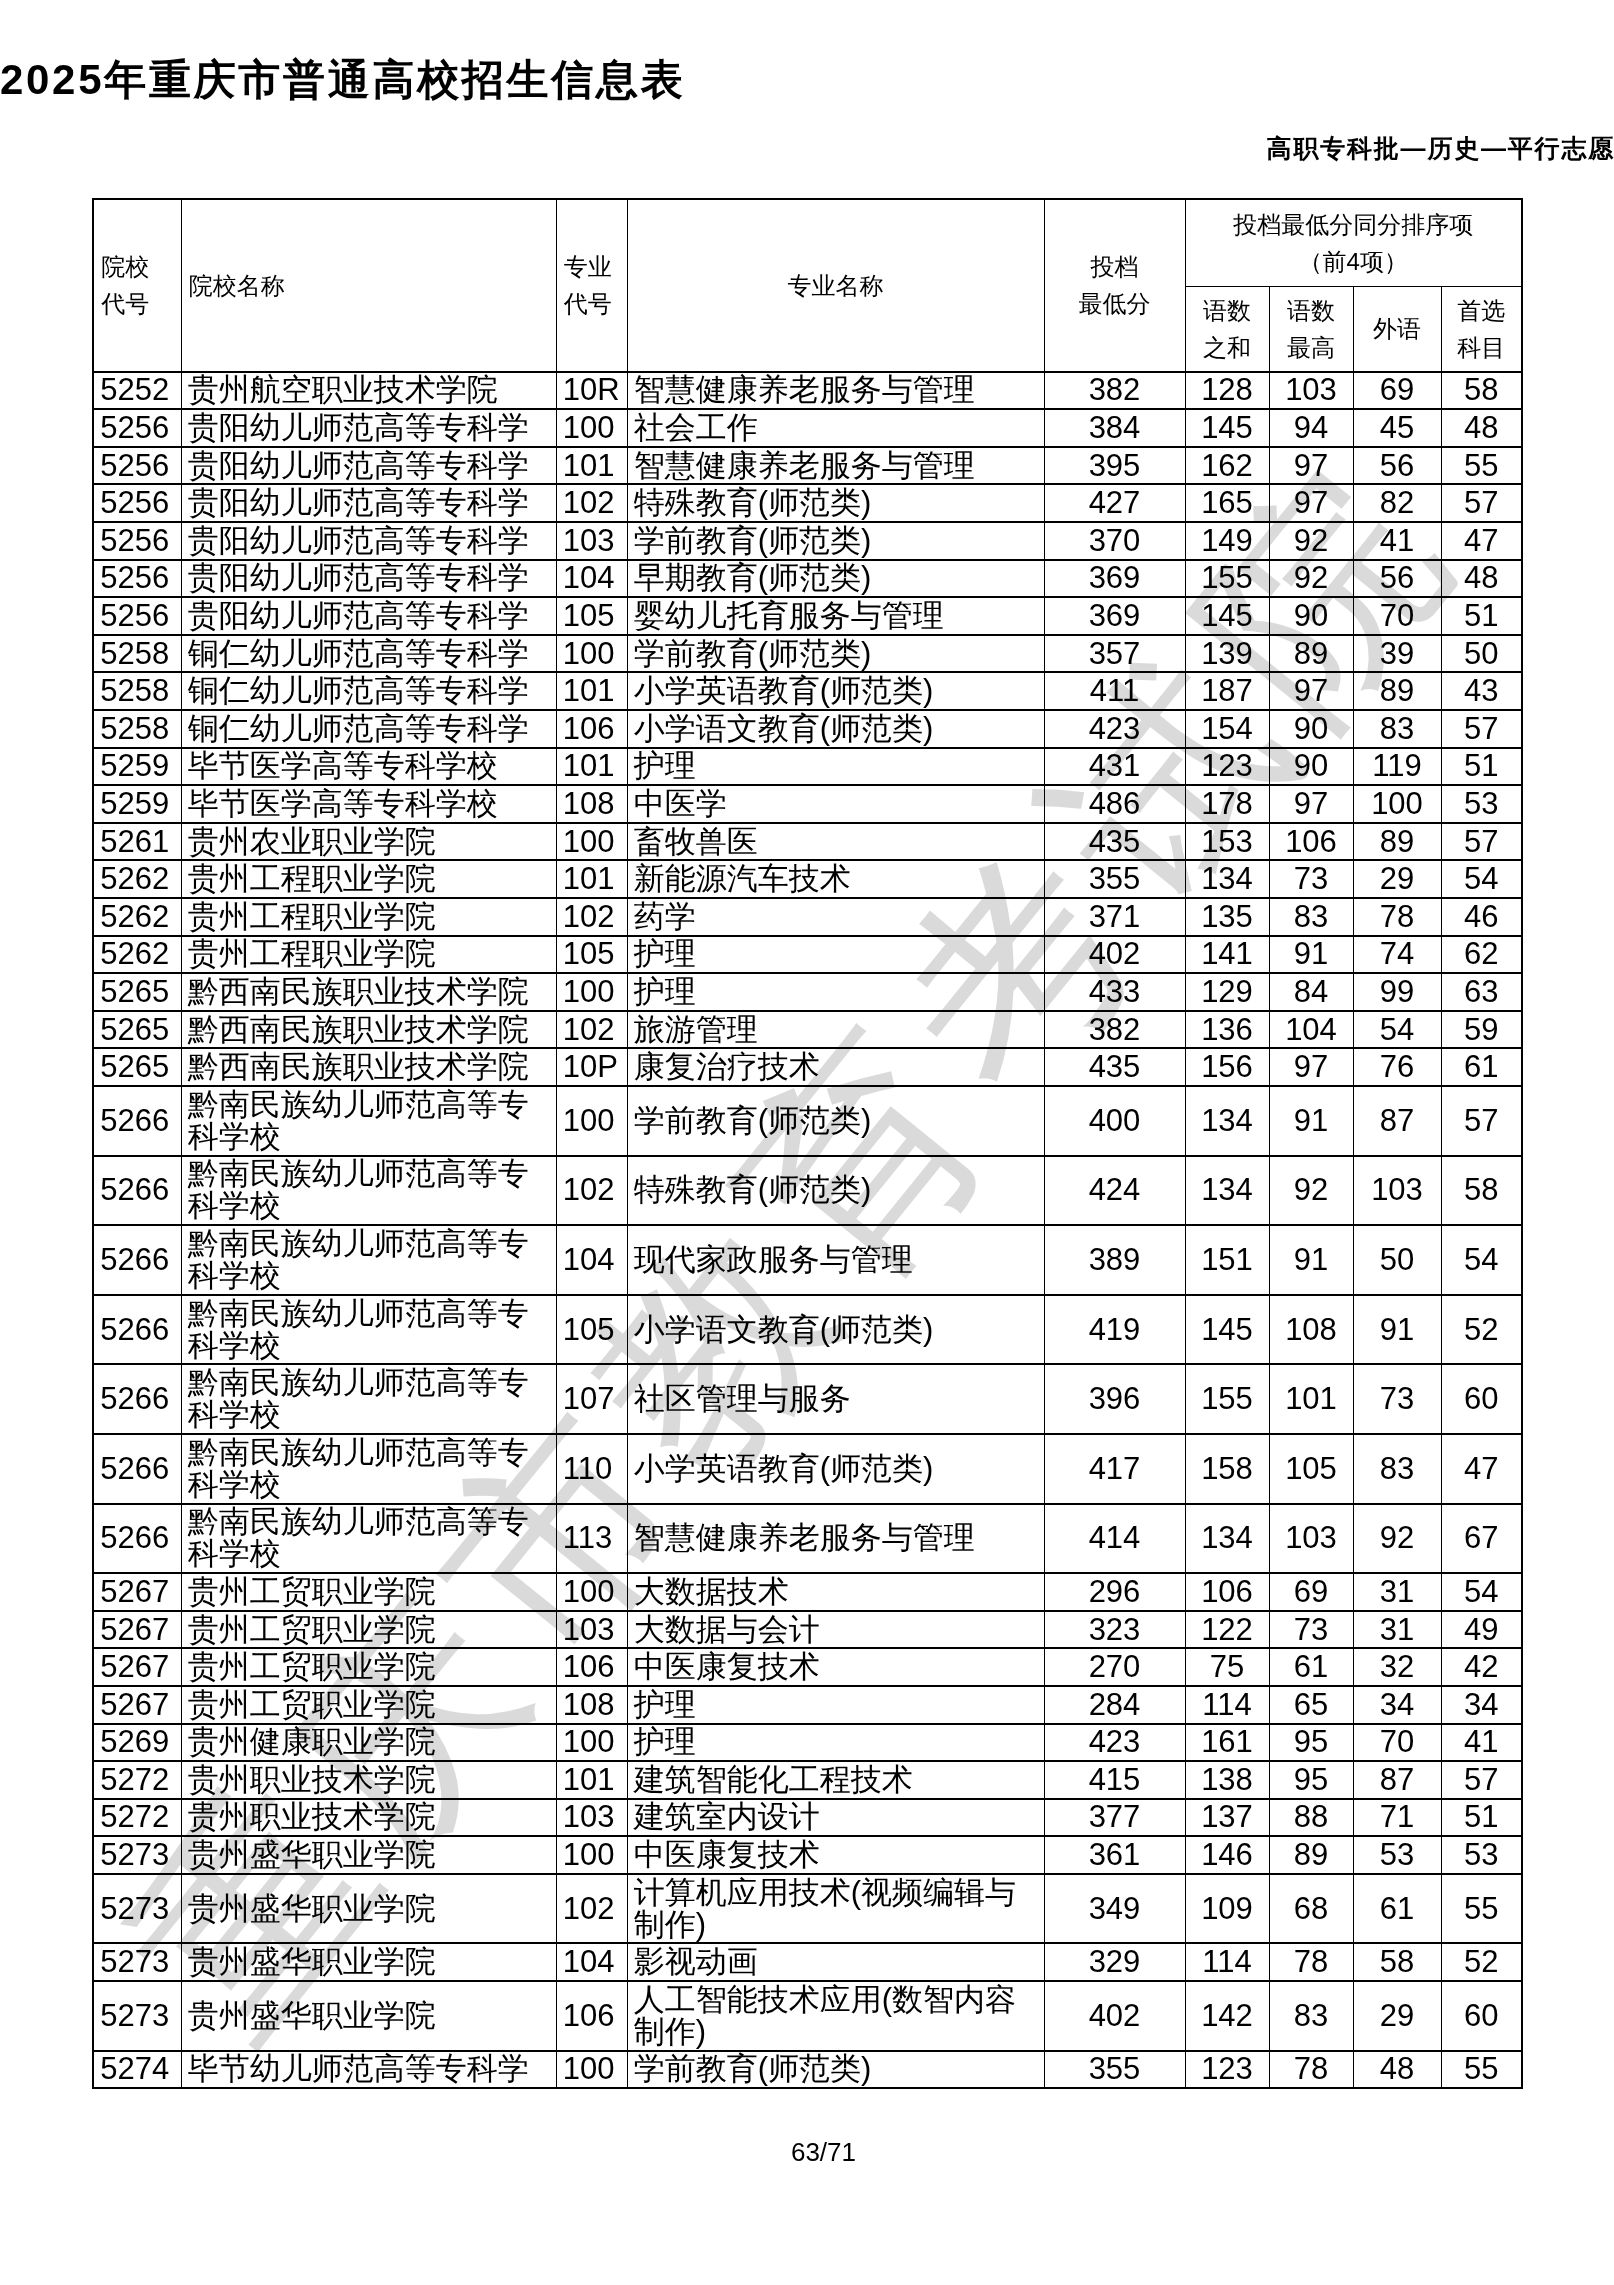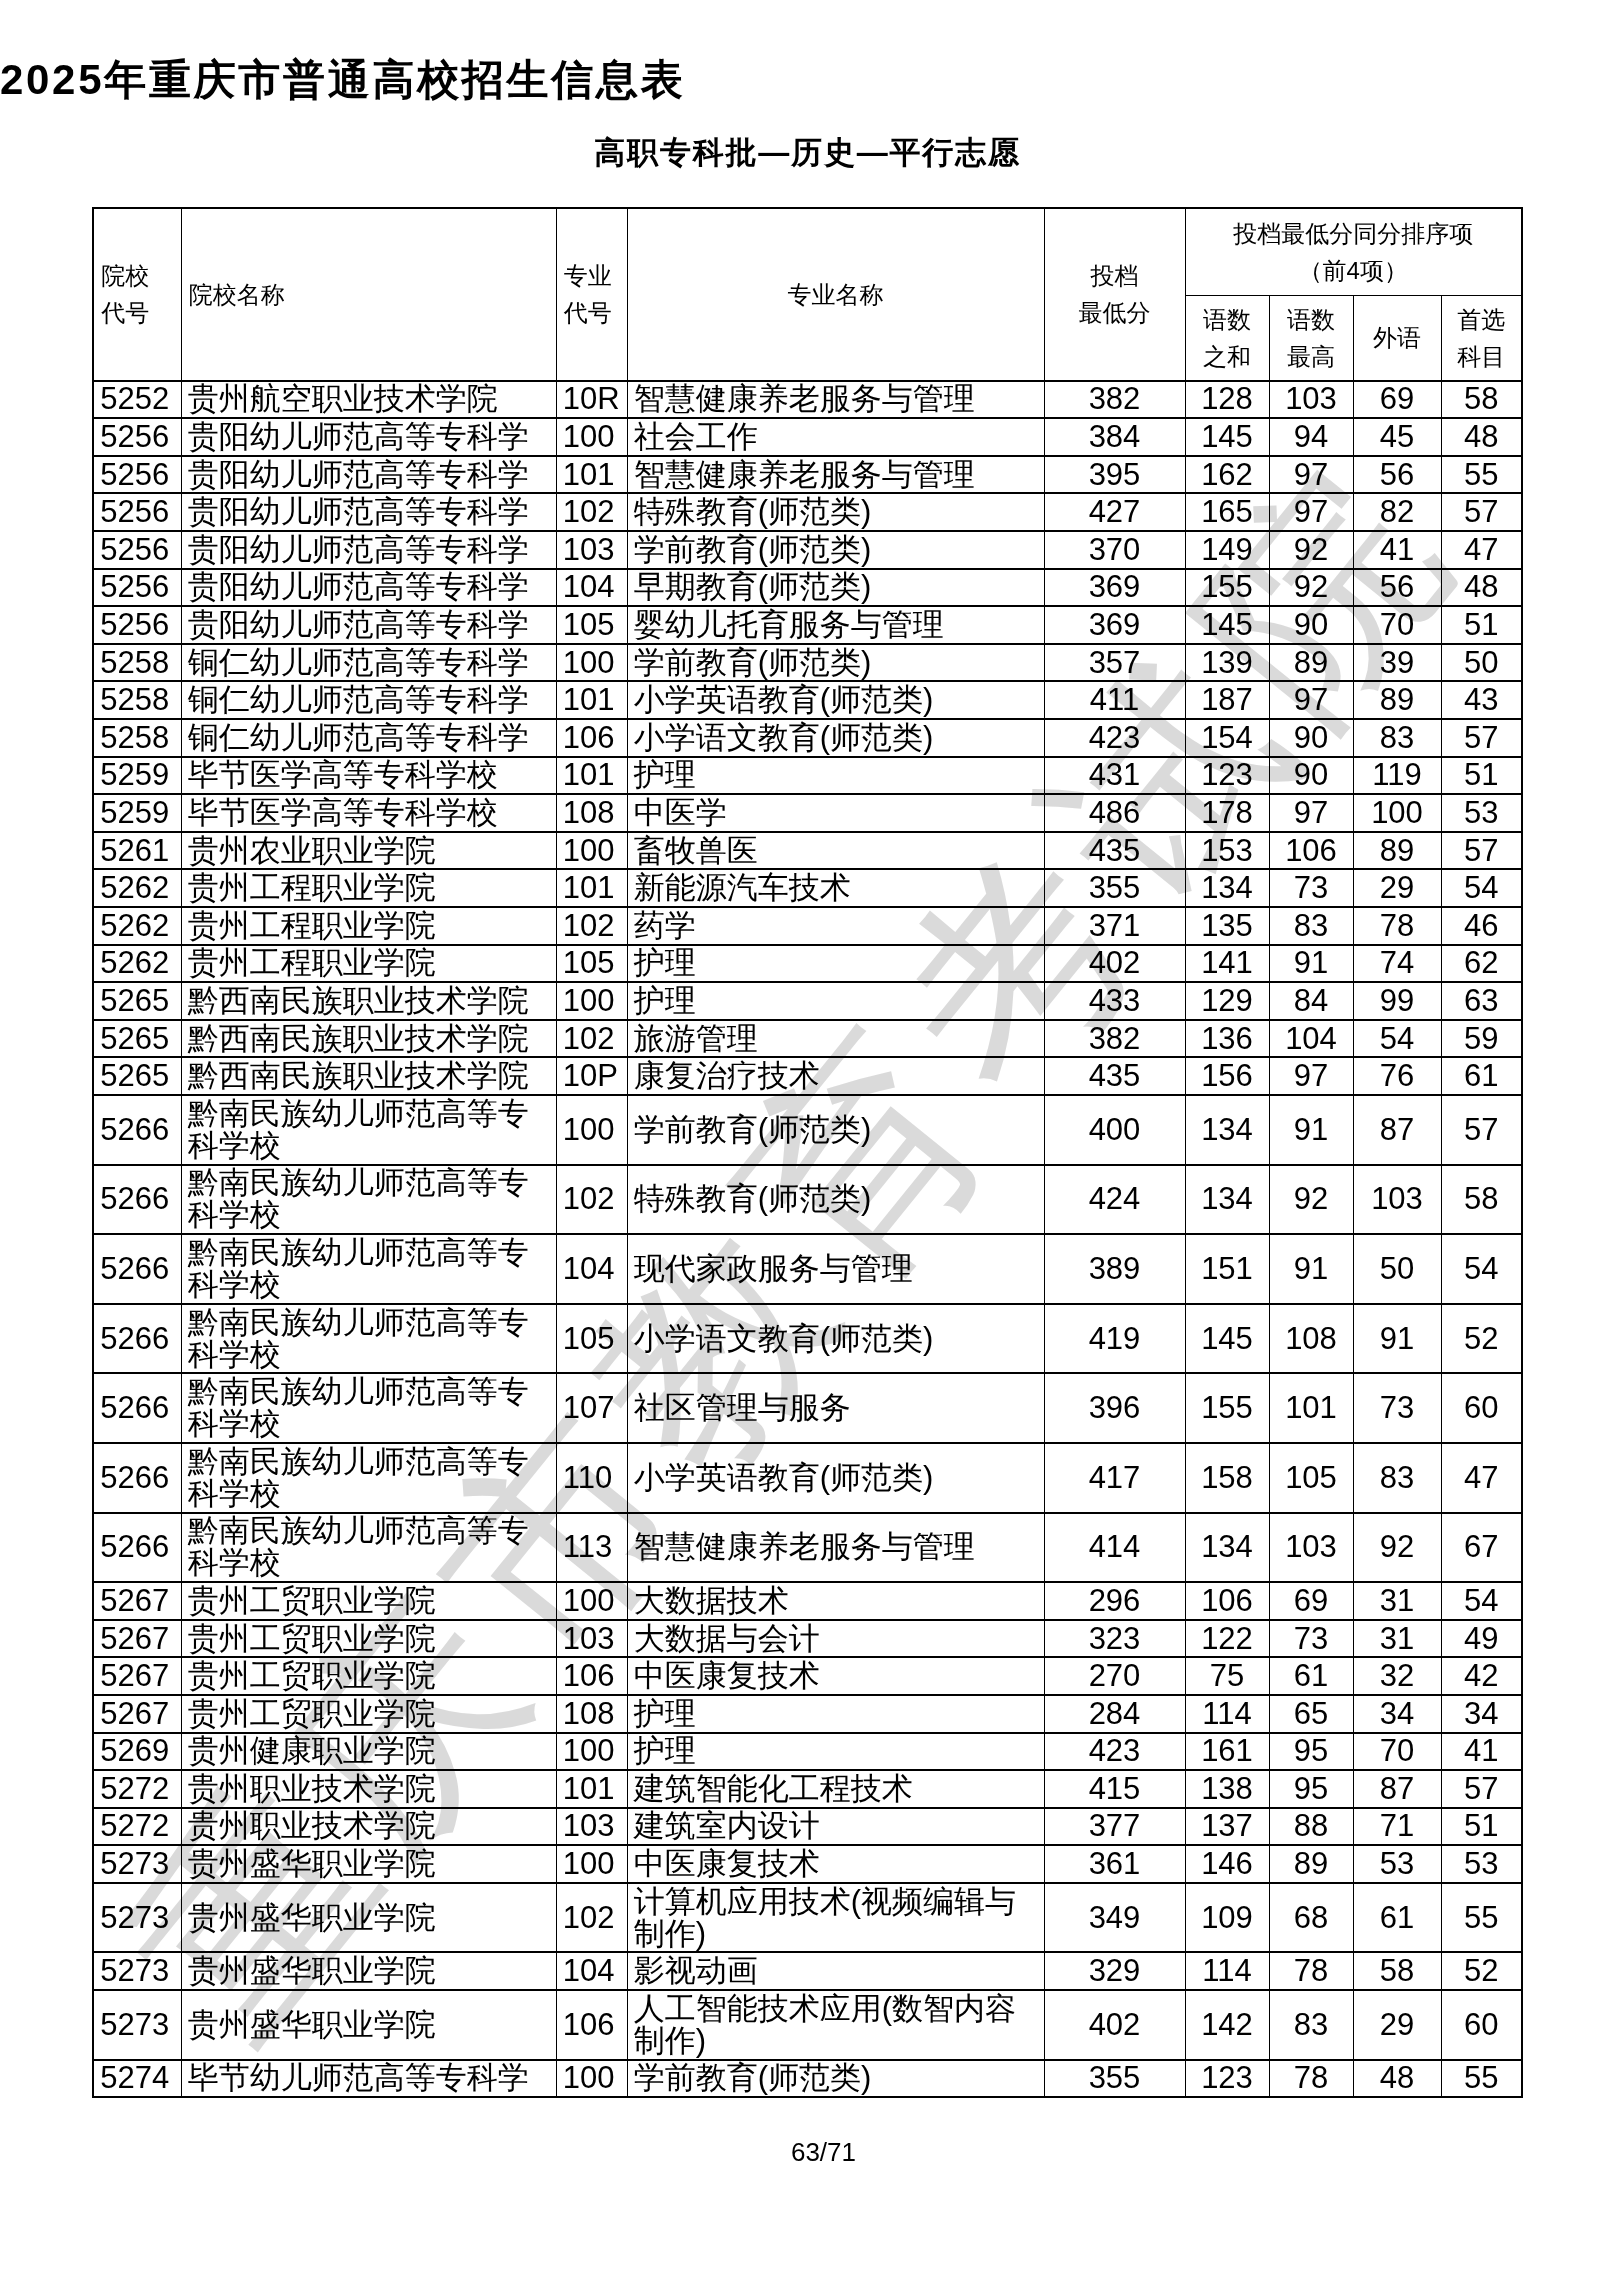--- a/index.html
+++ b/index.html
@@ -36,22 +36,22 @@
     margin: 0;
     padding-top: 52px;
     text-align: left;
     font-size: 42px;
     font-weight: bold;
     letter-spacing: 2.7px;
   }
   .page-subtitle {
     margin: 0;
     padding-top: 23.5px;
-    text-align: center;
-    font-size: 31px;
+    text-align: right;
+    font-size: 25px;
     font-weight: bold;
     letter-spacing: 1.8px;
   }
   table.admission {
     border-collapse: collapse;
     table-layout: fixed;
     width: 1427px;
     margin: 33px auto 0 auto;
     background: transparent;
   }

